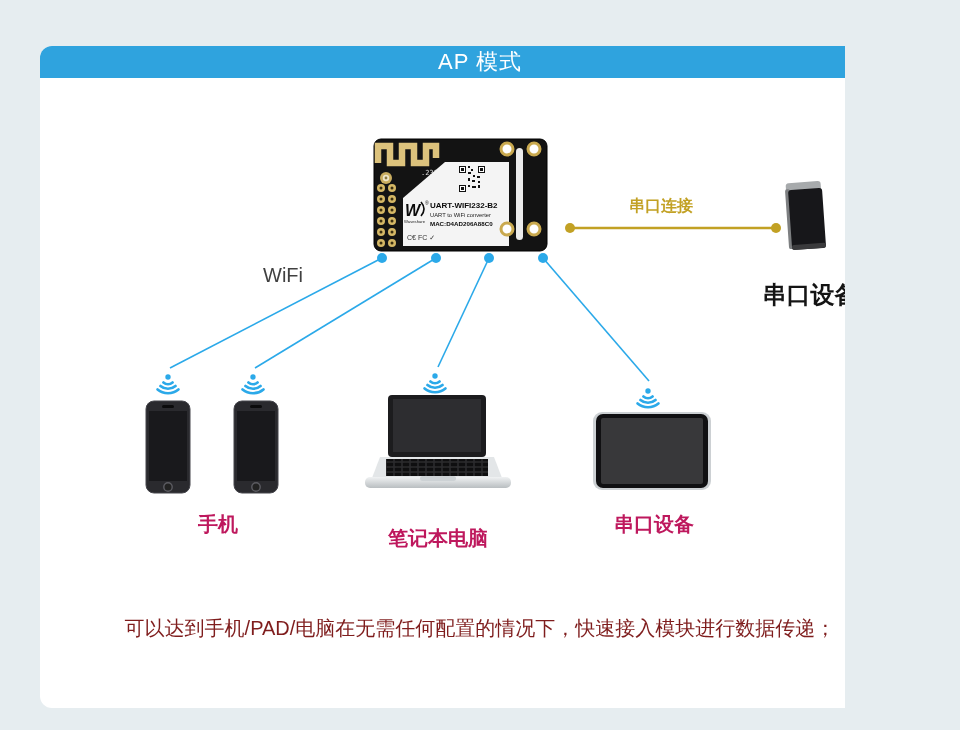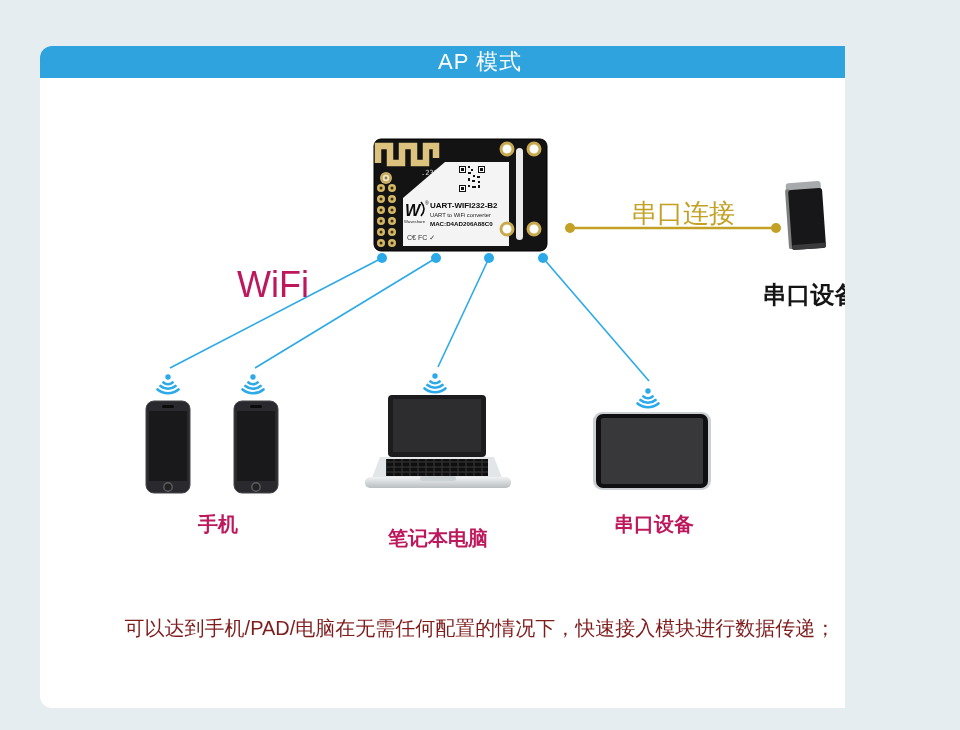--- a/index.html
+++ b/index.html
@@ -7,22 +7,22 @@
          font-family:"Liberation Sans","DejaVu Sans",sans-serif;}
   .card{position:absolute;left:40px;top:46px;width:880px;height:662px;background:#ffffff;
         border-radius:12px;}
   .header-bar{position:absolute;left:0;top:0;width:100%;height:32px;background:#2FA3DE;
         border-radius:12px 12px 0 0;display:flex;align-items:center;justify-content:center;
         color:#ffffff;font-size:22px;letter-spacing:1px;}
   .abs{position:absolute;}
   .overlay{position:absolute;left:0;top:0;z-index:3;pointer-events:none;}
   .img{z-index:2;}
   .lbl{position:absolute;z-index:4;text-align:center;}
-  .wifi-label{left:218px;top:264px;width:110px;font-size:36px;color:#be185d;}
-  .serial-conn-label{left:608px;top:196px;width:150px;font-size:26px;font-weight:normal;color:#C2A124;}
+  .wifi-label{left:228px;top:264px;width:110px;font-size:20px;color:#404040;}
+  .serial-conn-label{left:586px;top:196px;width:150px;font-size:16px;font-weight:bold;color:#C2A124;}
   .serial-dev-label{left:748px;top:279px;width:125px;font-size:24px;font-weight:bold;color:#141414;}
   .dev-label{font-size:20px;font-weight:600;color:#be185d;line-height:27px;}
   .phones-label{left:68px;top:511px;width:300px;}
   .laptop-label{left:368px;top:525px;width:140px;}
   .tablet-label{left:584px;top:511px;width:140px;}
   .description{position:absolute;left:40px;top:612px;width:880px;z-index:4;text-align:center;
         font-size:20px;line-height:32px;color:#7f1d1d;}
 </style>
 </head>
 <body>

